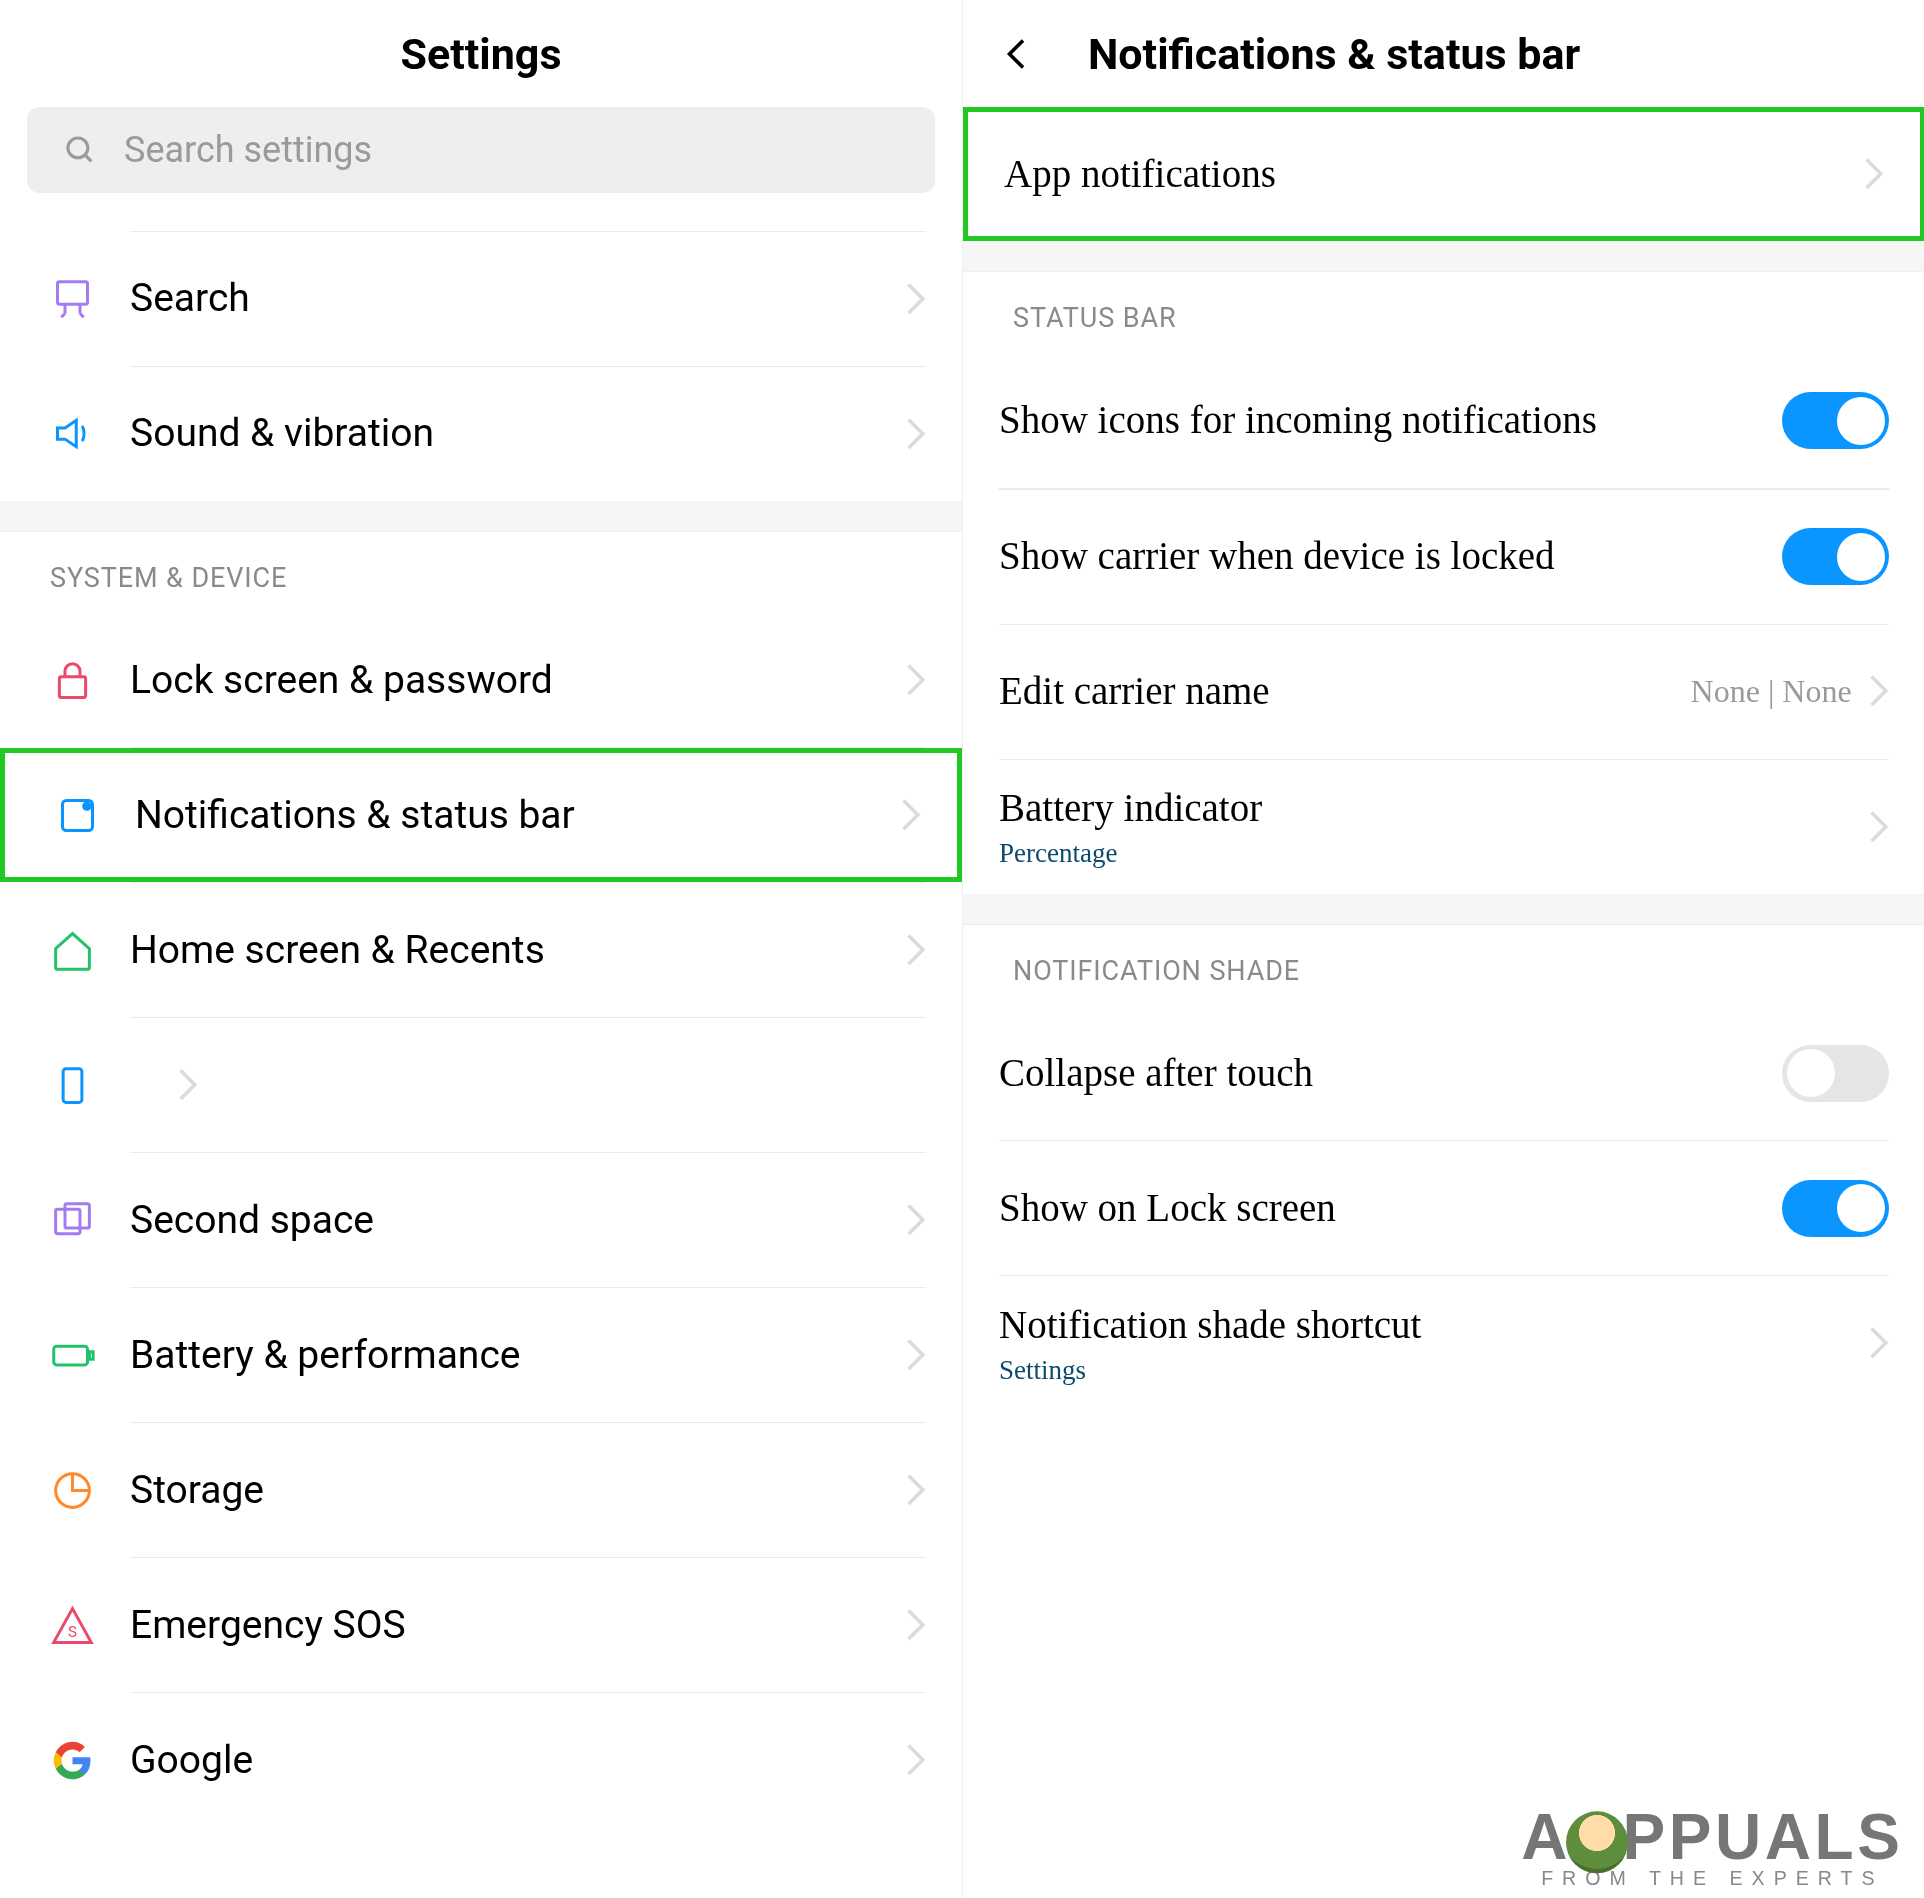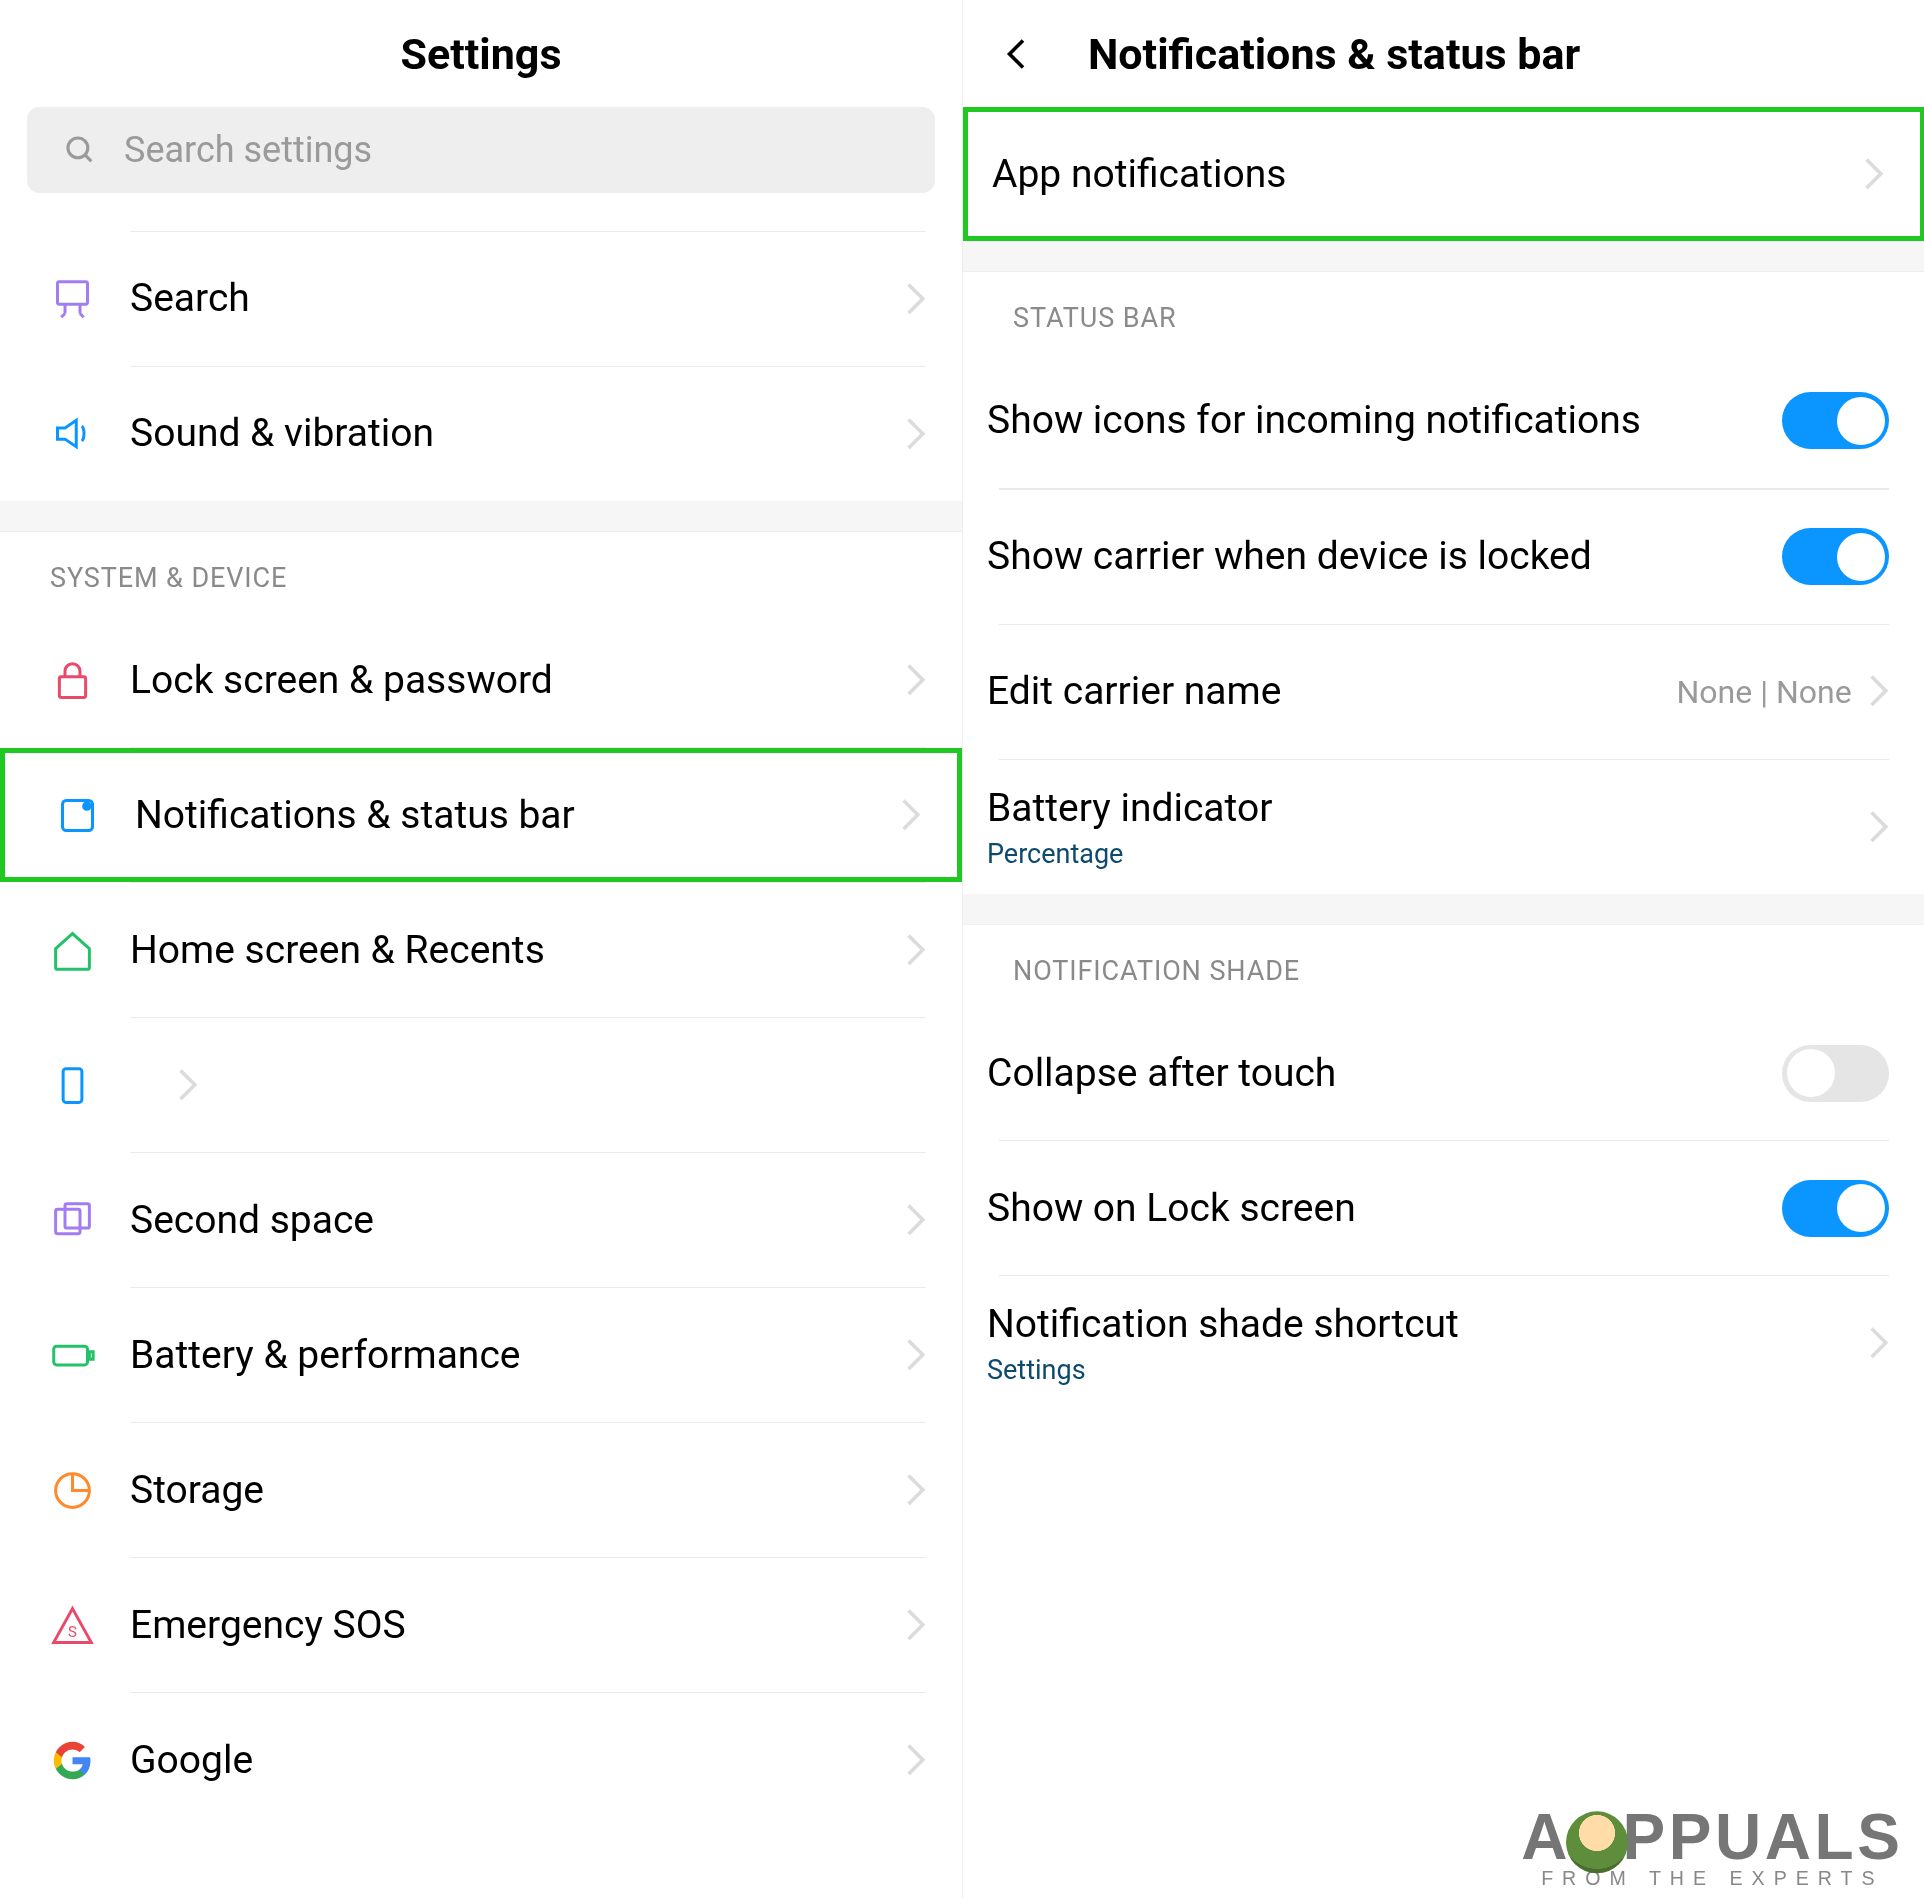--- a/index.html
+++ b/index.html
@@ -133,21 +133,21 @@
   .toggle.on .knob { right: 4.5px; }
   .toggle.off { background: #e5e5e5; }
   .toggle.off .knob { left: 4.5px; }
 
   
   .highlight {
     border: 5.3px solid #21c821;
   }
 
   
-  .setting-row.no-icon { padding-left: 24px; }
+  .setting-row.no-icon { padding-left: 36px; font-family: Liberation Serif, serif; }
 
   
   .watermark {
     position: absolute;
     right: 21.4px;
     bottom: 9px;
     text-align: center;
     color: #7a7a7a;
     font-family: Arial, sans-serif;
   }

